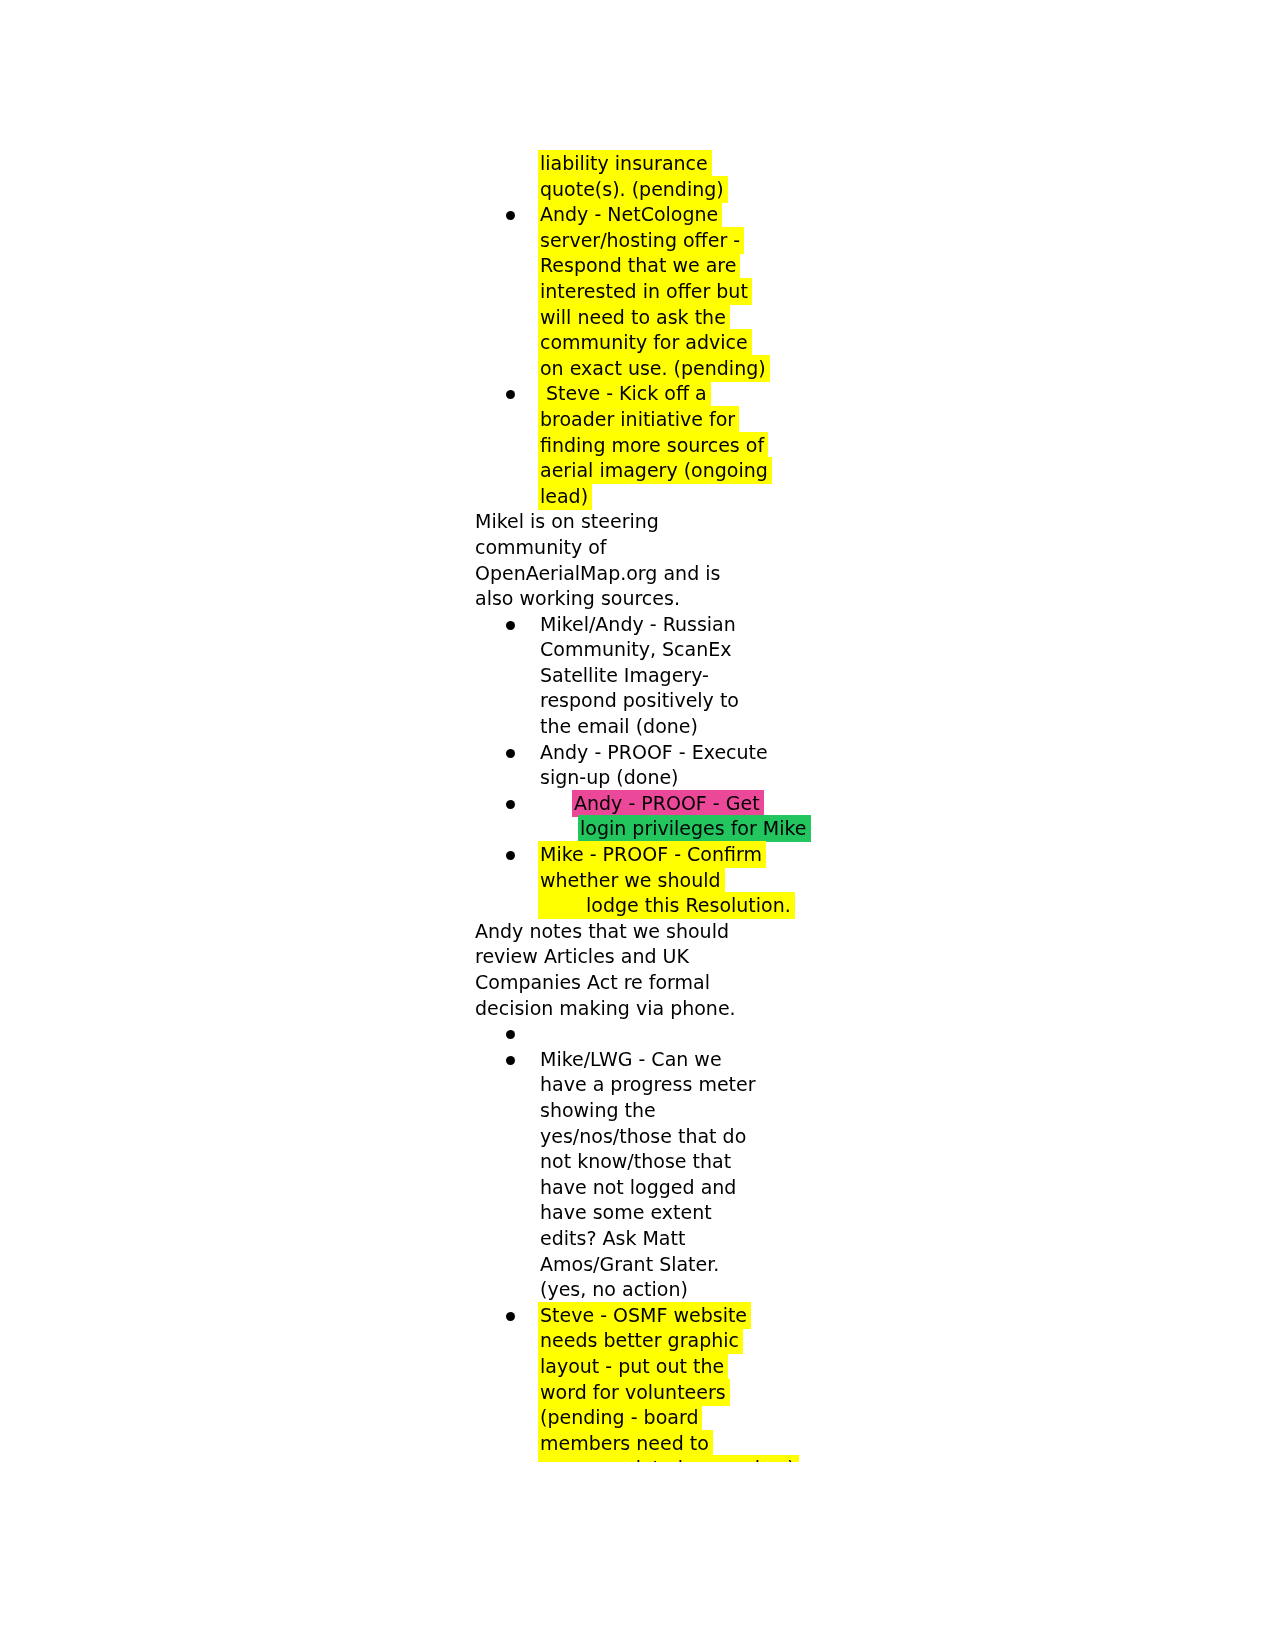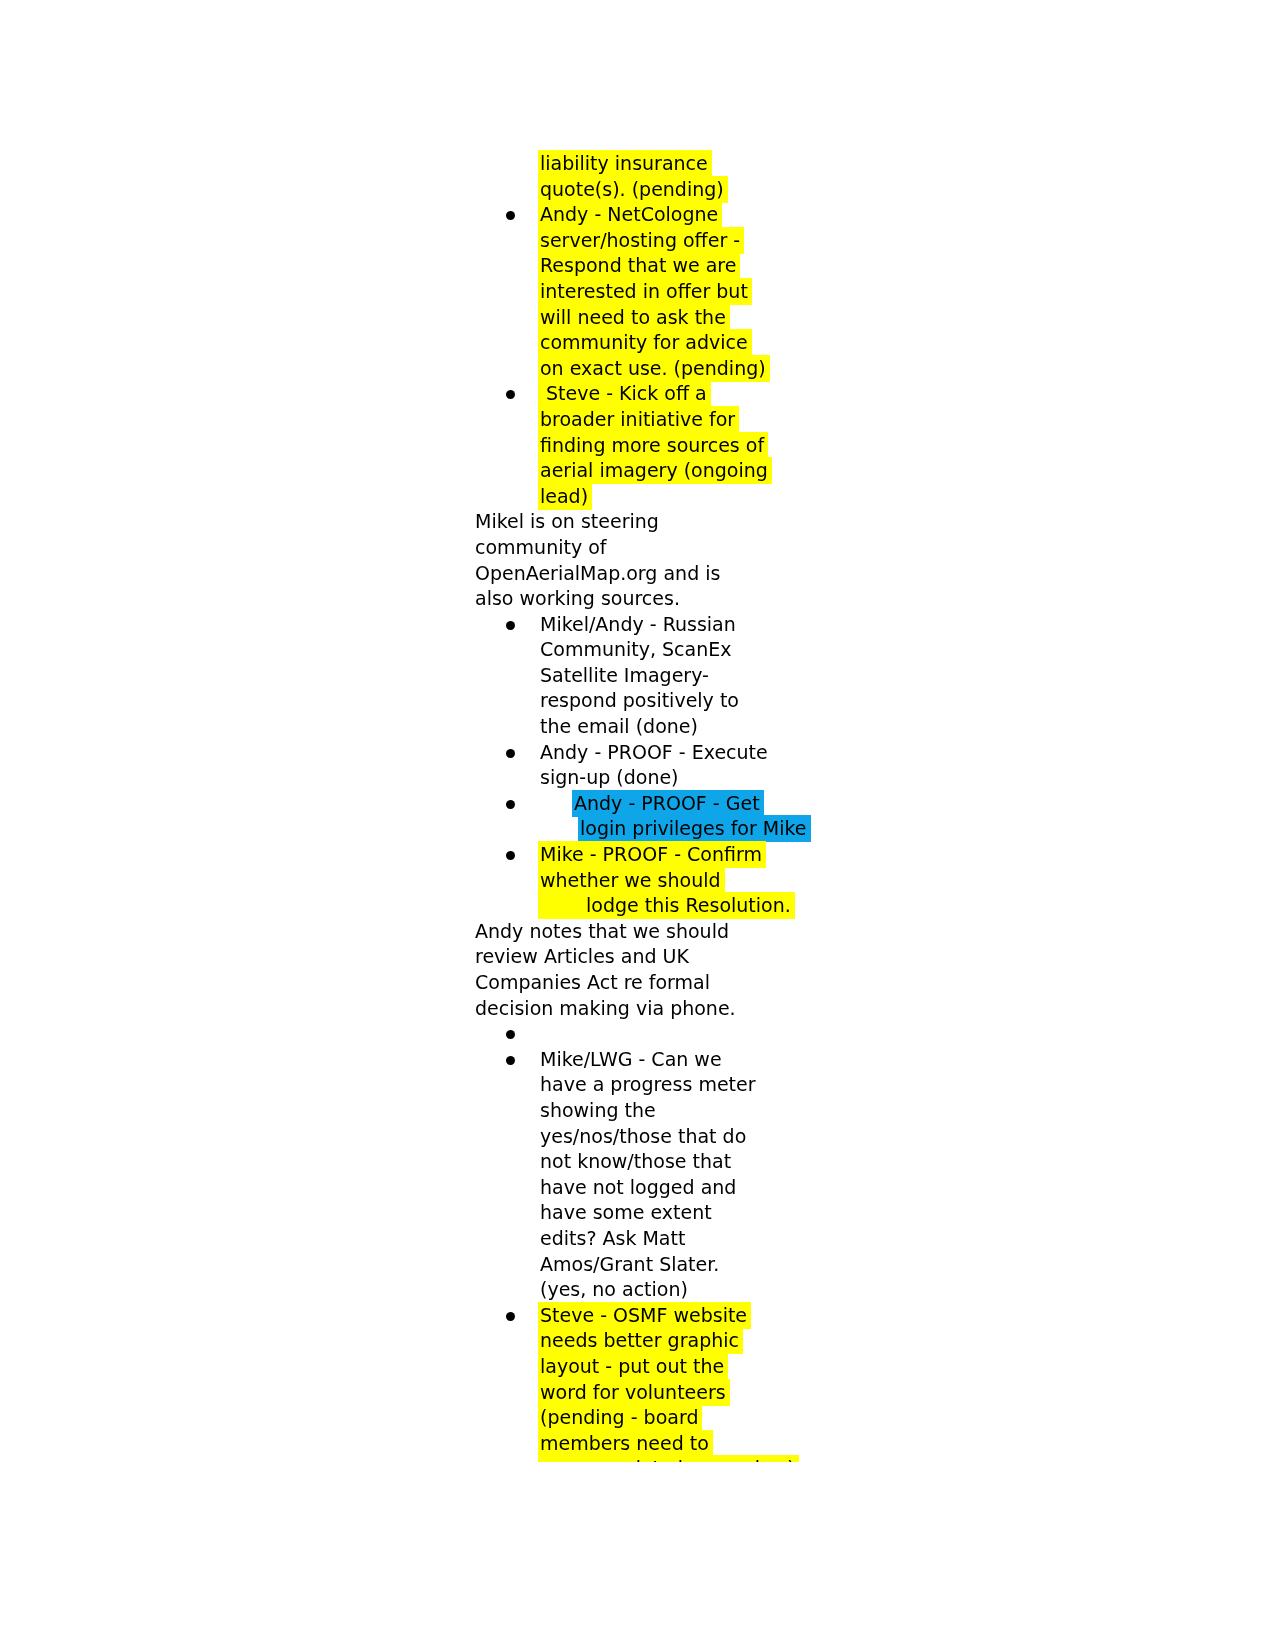--- a/index.html
+++ b/index.html
@@ -96,22 +96,22 @@
       <div class="li">
         <span class="bullet"></span>
         <div>
           <div class="line"><span class="t">Andy - PROOF - Execute</span></div>
           <div class="line"><span class="t">sign-up (done)</span></div>
         </div>
       </div>
       <div class="li">
         <span class="bullet"></span>
         <div>
-          <div class="line"><span class="t hl" style="background-color: #0ea5e9; margin-left: 32px;">Andy - PROOF - Get</span></div>
-          <div class="line"><span class="t hl" style="background-color: #0ea5e9; margin-left: 38px;">login privileges for Mike</span></div>
+          <div class="line"><span class="t hl" style="background-color: #ec4899; margin-left: 32px;">Andy - PROOF - Get</span></div>
+          <div class="line"><span class="t hl" style="background-color: #22c55e; margin-left: 38px;">login privileges for Mike</span></div>
         </div>
       </div>
       <div class="li">
         <span class="bullet"></span>
         <div>
           <div class="line"><span class="t hl" style="background-color: rgb(255, 255, 0);">Mike - PROOF - Confirm</span></div>
           <div class="line"><span class="t hl" style="background-color: rgb(255, 255, 0);">whether we should</span></div>
           <div class="line"><span class="t hl" style="background-color: rgb(255, 255, 0); padding-left: 48px;">lodge this Resolution.</span></div>
         </div>
       </div>

